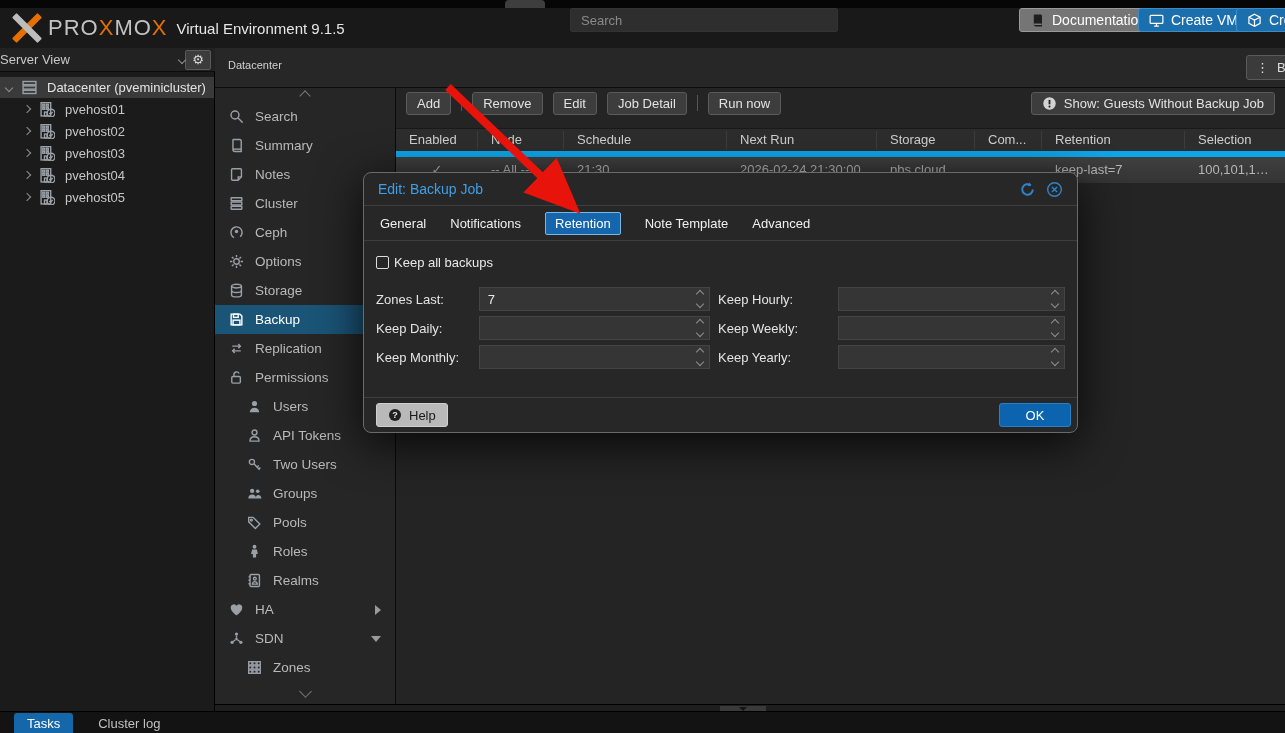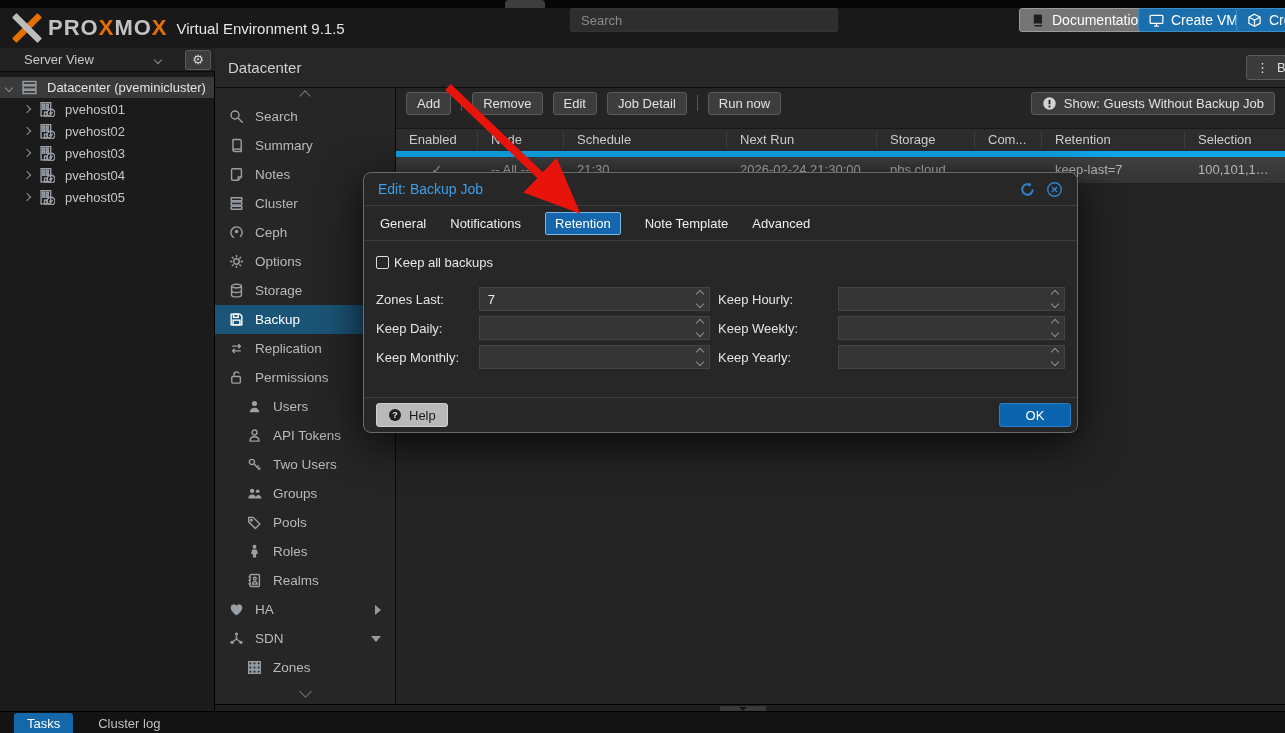--- a/index.html
+++ b/index.html
@@ -11,40 +11,40 @@
   .screen{position:relative;width:1285px;height:733px;background:#242424;overflow:hidden;
           color:#d4d4d4;font-size:13px}
 
   
   .winstrip{position:absolute;left:0;top:0;width:1285px;height:8px;background:#060606}
   .tab-sliver{position:absolute;left:505px;top:0;width:40px;height:8px;background:#3e3e3e;border-radius:4px 4px 0 0}
 
   
   .topbar{position:absolute;left:0;top:8px;width:1285px;height:40px;background:#191919;display:flex;align-items:center;padding:0 12px}
   .logo-x{width:30px;height:30px;margin-right:6px;flex:0 0 auto}
-  .wordmark{font-weight:bold;font-size:22px;letter-spacing:1px;color:#c2c2c2;line-height:1}
+  .wordmark{font-weight:normal;font-size:22px;letter-spacing:1px;color:#c2c2c2;line-height:1}
   .wordmark .ox{color:var(--orange)}
   .ve-text{color:#e6e6e6;font-size:15px;margin-left:9px}
   .search-input{position:absolute;left:570px;top:8px;width:268px;height:24px;background:#2e2e2e;border:1px solid #333;
                 color:#cfcfcf;padding:0 10px;font-size:13px;outline:none;border-radius:2px}
   .search-input::placeholder{color:#8a8a8a}
   .tb-btn{position:absolute;top:8px;height:24px;display:flex;align-items:center;gap:7px;padding:0 10px;
           border-radius:3px;font-size:14px;color:#fff;cursor:pointer;white-space:nowrap}
   .tb-doc{left:1019px;background:#757575;border:1px solid #9a9a9a;color:#fff}
   .tb-vm{left:1138px;background:var(--accent);border:1px solid #3c8cc6}
   .tb-ct{left:1236px;width:70px;background:var(--accent);border:1px solid #3c8cc6}
 
   
   .sv-row{position:absolute;left:0;top:48px;width:215px;height:24px;background:#222;border-bottom:1px solid #0c0c0c;
           display:flex;align-items:center}
-  .sv-select{flex:1;display:flex;align-items:center;justify-content:space-between;padding:0 24px;color:#c9c9c9;height:100%}
+  .sv-select{flex:1;display:flex;align-items:center;justify-content:space-between;padding:0 0;color:#c9c9c9;height:100%}
   .gear-btn{width:26px;height:20px;background:#3c3c3c;border:1px solid #5a5a5a;border-radius:2px;color:#dcdcdc;
             display:flex;align-items:center;justify-content:center;font-size:13px;margin-right:4px}
   .hdr-band{position:absolute;left:215px;top:48px;width:1070px;height:40px;background:#272727;border-bottom:1px solid #0c0c0c}
-  .hdr-title{position:absolute;left:13px;top:11px;color:#d0d0d0;font-size:15px}
+  .hdr-title{position:absolute;left:13px;top:11px;color:#d0d0d0;font-size:11px}
   .bulk-btn{position:absolute;left:1031px;top:7px;width:70px;height:25px;background:#3b3b3b;border:1px solid #5a5a5a;
             border-radius:3px;color:#ddd;display:flex;align-items:center;gap:8px;padding:0 9px;font-size:13px}
 
   
   .tree{position:absolute;left:0;top:72px;width:215px;height:639px;background:#1b1b1b;border-right:1px solid #000}
   .tree-row{display:flex;align-items:center;height:22px;color:#c6c6c6;gap:10px;white-space:nowrap}
   .tree-root{height:21px;background:#3a3a3a;color:#e4e4e4;padding-left:6px;margin-top:5px}
   .tree-node{padding-left:24px}
   .chev{width:6px;height:6px;border-right:1.4px solid #8f8f8f;border-bottom:1.4px solid #8f8f8f;flex:0 0 auto}
   .chev-down{transform:rotate(45deg)}

